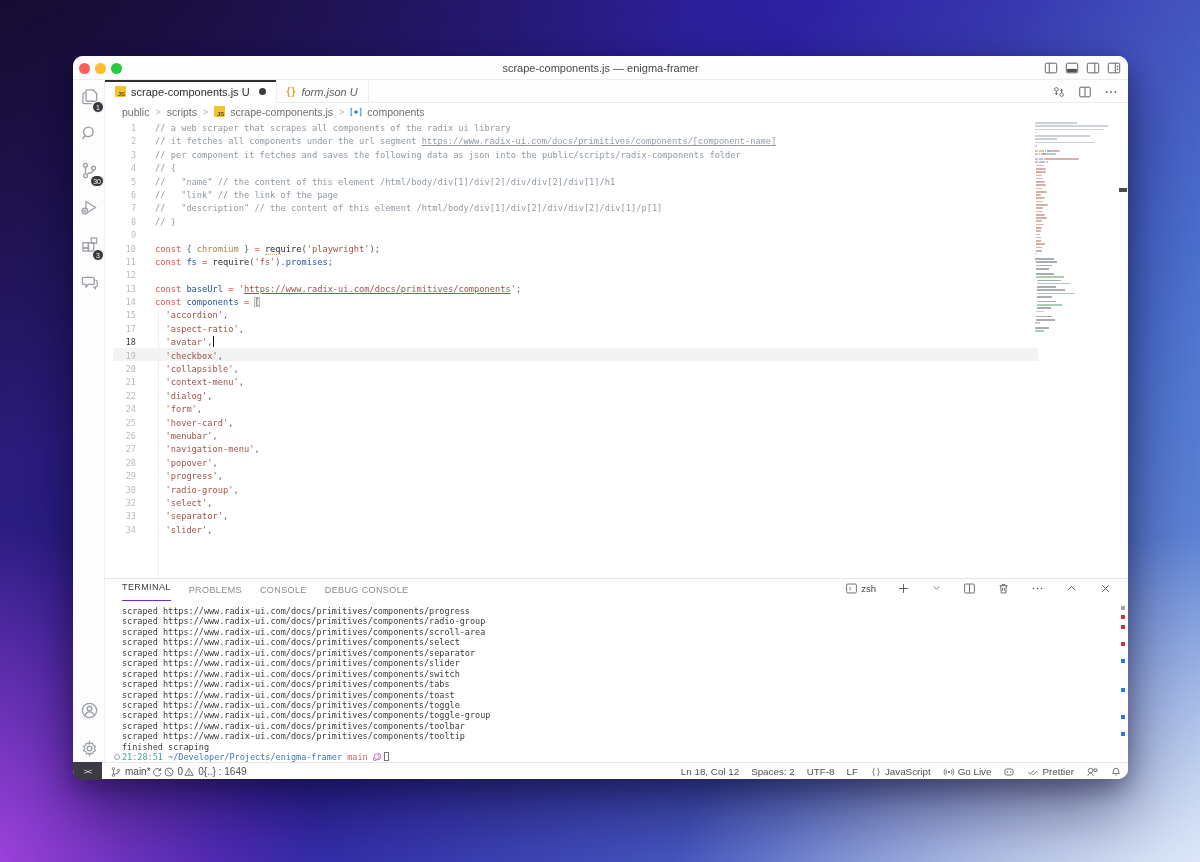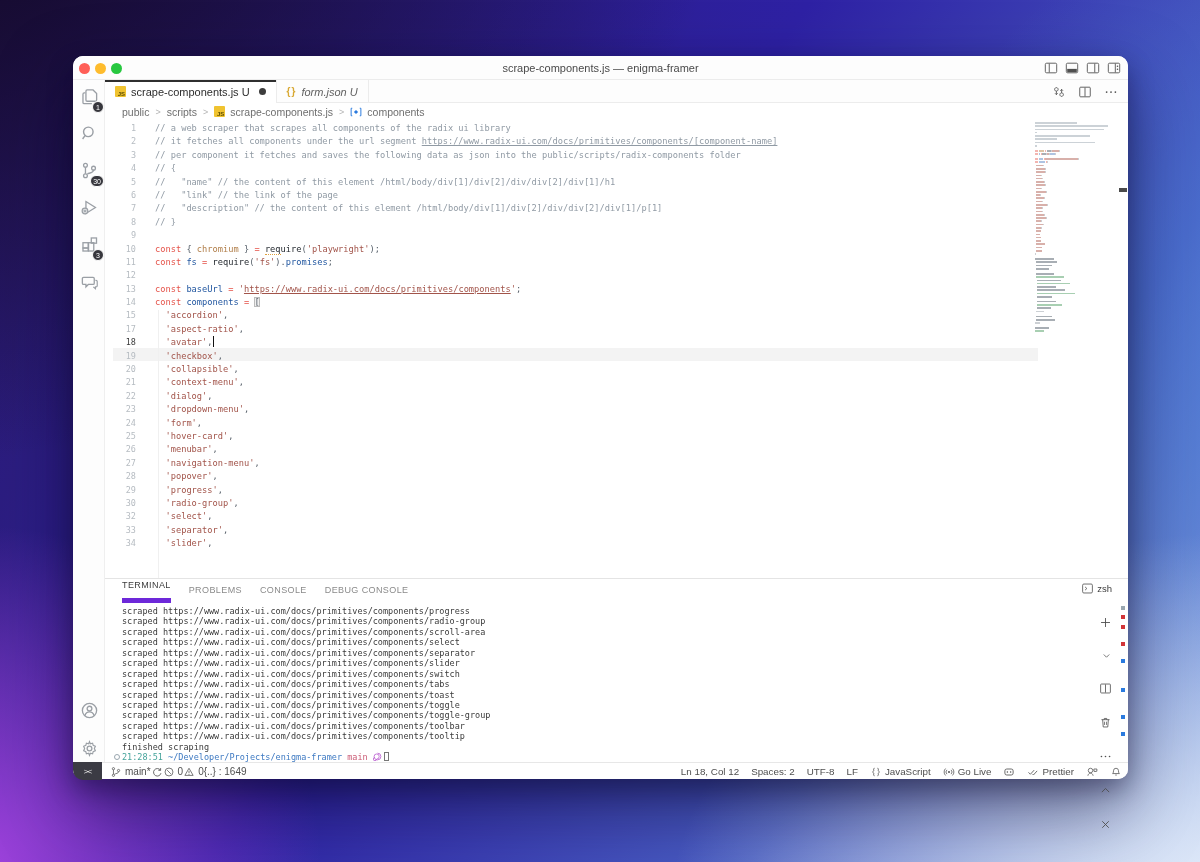--- a/index.html
+++ b/index.html
@@ -42,38 +42,38 @@
   .act-item { position:absolute; left:0; width:32px; height:32px; display:flex; align-items:center; justify-content:center; }
   .badge { position:absolute; right:1px; bottom:-1px; background:#37373d; color:#fff; font-size:7px; border-radius:8px; min-width:12px; height:12px; display:flex; align-items:center; justify-content:center; padding:0 2px; border:1.5px solid #fdfdfd;}
   
   .editor { position:absolute; left:32px; top:64px; right:0; height:458px; background:#fff; overflow:hidden; font-family:"DejaVu Sans Mono", monospace; font-size:8.7px; }
   .cur-line { position:absolute; left:8px; top:228px; height:13.4px; width:925px; background:#f3f3f3; }
   .indent-guide { position:absolute; left:52.5px; top:190px; width:1px; height:268px; background:#f0f0f0; }
   .code-lines { position:absolute; left:0; top:2px; }
   .cl { height:13.4px; line-height:13.4px; white-space:pre; display:flex; }
   .ln { display:inline-block; width:31px; text-align:right; color:#b6bcc2; font-size:8.5px; }
   .lt { padding-left:19px; }
-  .tk-c { color:#909aa4; } .tk-cu { color:#909aa4; text-decoration:underline; }
+  .tk-c { color:#909aa4; } .tk-cu { color:#909aa4; text-decoration:underline;font-family:Liberation Mono, monospace; }
   .tk-k { color:#e5544b; } .tk-i { color:#2257a0; } .tk-d { color:#b07d48;text-align:center; }
   .tk-f { color:#24292f; } .tk-fs { color:#24292f; border-bottom:1px dotted #e0a03c; }
   .tk-s { color:#a2544a; } .tk-su { color:#a2544a; text-decoration:underline; }
   .tk-p { color:#57606a; }
   .tk-m { color:#57606a; background:#f0f0f0; box-shadow:inset 0 0 0 1px #bbb; }
   .caret { display:inline-block; width:1px; height:11px; background:#111; vertical-align:-2px;}
   
   .minimap { position:absolute; left:930px; top:2px; width:86px; }
   .mm-line { display:flex; margin-bottom:1.65px; }
   .mm-seg { height:1.65px; }
   .ruler-cursor { position:absolute; left:1014px; top:68px; width:8px; height:4px; background:#4a4a4a; }
   
   .terminal { position:absolute; left:32px; top:522px; right:0; height:184px; border-top:1px solid #e4e4e4; background:#fff; }
   .term-header { position:absolute; left:0; right:0; top:0; height:22px; display:flex; align-items:center; padding-left:17px; gap:18px; }
   .term-tab { font-size:9px; letter-spacing:.4px; color:#8a8a8a; }
-  .term-tab.active { color:#3c3c3c; border-bottom:5px solid #6d28d9; padding-bottom:8px; margin-bottom:-2px;text-align:center;}
-  .term-actions { position:absolute; right:16px; top:3px; display:flex; align-items:flex-end; gap:21px; color:#4f4f4f;flex-direction:column;}
+  .term-tab.active { color:#3c3c3c; border-bottom:1px solid #6d28d9; padding-bottom:8px; margin-bottom:-2px;text-align:center;}
+  .term-actions { position:absolute; right:16px; top:3px; display:flex; align-items:flex-start; gap:21px; color:#4f4f4f;}
   .term-body { position:absolute; left:17px; top:27px; font-family:"DejaVu Sans Mono", monospace; font-size:8.5px; color:#3a3a3a; }
   .term-line { height:10.45px; line-height:10.45px; white-space:pre; }
   .prompt-line { height:11px; line-height:11px; white-space:pre; position:relative;}
   .prompt-circle { position:absolute; left:-8px; top:2px; width:6px; height:6px; border:1px solid #9aa7b0; border-radius:50%;}
   .p-time { color:#45a39b; } .p-path { color:#3d79c2; } .p-branch { color:#cb5b75; }
   .p-cursor { display:inline-block; width:5px; height:9px; border:1px solid #777; vertical-align:-1px; margin-left:2px;}
   .term-deco { position:absolute; width:4px; height:4px; right:3px; }
   
   .statusbar { position:absolute; left:0; right:0; bottom:0; height:17px; border-top:1px solid #e7e7e7; background:#fff; border-radius:0 0 10px 10px; font-size:10px; color:#4f4f4f;}
   .remote { position:absolute; left:0; top:-1px; width:29px; height:18px; background:#3b3b44; border-radius:0 0 0 10px; color:#eee; display:flex; align-items:center; justify-content:center; font-size:8px; letter-spacing:-1px;}
@@ -236,21 +236,20 @@
         <div class="cl"><span class="ln">12</span><span class="lt"></span></div>
         <div class="cl"><span class="ln">13</span><span class="lt"><span class="tk-k">const</span><span class="tk-p"> </span><span class="tk-i">baseUrl</span><span class="tk-p"> </span><span class="tk-k">=</span><span class="tk-p"> </span><span class="tk-s">'</span><span class="tk-su">https://www.radix-ui.com/docs/primitives/components</span><span class="tk-s">'</span><span class="tk-p">;</span></span></div>
         <div class="cl"><span class="ln">14</span><span class="lt"><span class="tk-k">const</span><span class="tk-p"> </span><span class="tk-i">components</span><span class="tk-p"> </span><span class="tk-k">=</span><span class="tk-p"> </span><span class="tk-m">[</span></span></div>
         <div class="cl"><span class="ln">15</span><span class="lt"><span class="tk-p">  </span><span class="tk-s">'accordion'</span><span class="tk-p">,</span></span></div>
         <div class="cl"><span class="ln">17</span><span class="lt"><span class="tk-p">  </span><span class="tk-s">'aspect-ratio'</span><span class="tk-p">,</span></span></div>
         <div class="cl"><span class="ln" style="color: rgb(60, 60, 60);">18</span><span class="lt"><span class="tk-p">  </span><span class="tk-s">'avatar'</span><span class="tk-p">,</span><span class="caret"></span></span></div>
         <div class="cl"><span class="ln">19</span><span class="lt"><span class="tk-p">  </span><span class="tk-s">'checkbox'</span><span class="tk-p">,</span></span></div>
         <div class="cl"><span class="ln">20</span><span class="lt"><span class="tk-p">  </span><span class="tk-s">'collapsible'</span><span class="tk-p">,</span></span></div>
         <div class="cl"><span class="ln">21</span><span class="lt"><span class="tk-p">  </span><span class="tk-s">'context-menu'</span><span class="tk-p">,</span></span></div>
         <div class="cl"><span class="ln">22</span><span class="lt"><span class="tk-p">  </span><span class="tk-s">'dialog'</span><span class="tk-p">,</span></span></div>
-        <div class="cl"><span class="ln">23</span><span class="lt"><span class="tk-p">  </span><span class="tk-s">'dropdown-menu'</span><span class="tk-p">,</span></span></div>
         <div class="cl"><span class="ln">24</span><span class="lt"><span class="tk-p">  </span><span class="tk-s">'form'</span><span class="tk-p">,</span></span></div>
         <div class="cl"><span class="ln">25</span><span class="lt"><span class="tk-p">  </span><span class="tk-s">'hover-card'</span><span class="tk-p">,</span></span></div>
         <div class="cl"><span class="ln">26</span><span class="lt"><span class="tk-p">  </span><span class="tk-s">'menubar'</span><span class="tk-p">,</span></span></div>
         <div class="cl"><span class="ln">27</span><span class="lt"><span class="tk-p">  </span><span class="tk-s">'navigation-menu'</span><span class="tk-p">,</span></span></div>
         <div class="cl"><span class="ln">28</span><span class="lt"><span class="tk-p">  </span><span class="tk-s">'popover'</span><span class="tk-p">,</span></span></div>
         <div class="cl"><span class="ln">29</span><span class="lt"><span class="tk-p">  </span><span class="tk-s">'progress'</span><span class="tk-p">,</span></span></div>
         <div class="cl"><span class="ln">30</span><span class="lt"><span class="tk-p">  </span><span class="tk-s">'radio-group'</span><span class="tk-p">,</span></span></div>
         <div class="cl"><span class="ln">32</span><span class="lt"><span class="tk-p">  </span><span class="tk-s">'select'</span><span class="tk-p">,</span></span></div>
         <div class="cl"><span class="ln">33</span><span class="lt"><span class="tk-p">  </span><span class="tk-s">'separator'</span><span class="tk-p">,</span></span></div>
         <div class="cl"><span class="ln">34</span><span class="lt"><span class="tk-p">  </span><span class="tk-s">'slider'</span><span class="tk-p">,</span></span></div>

